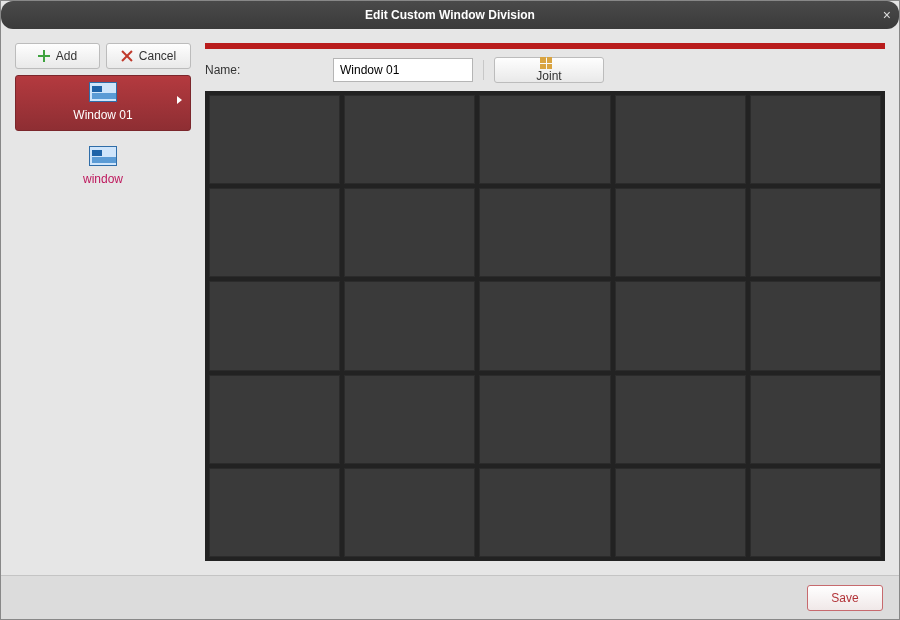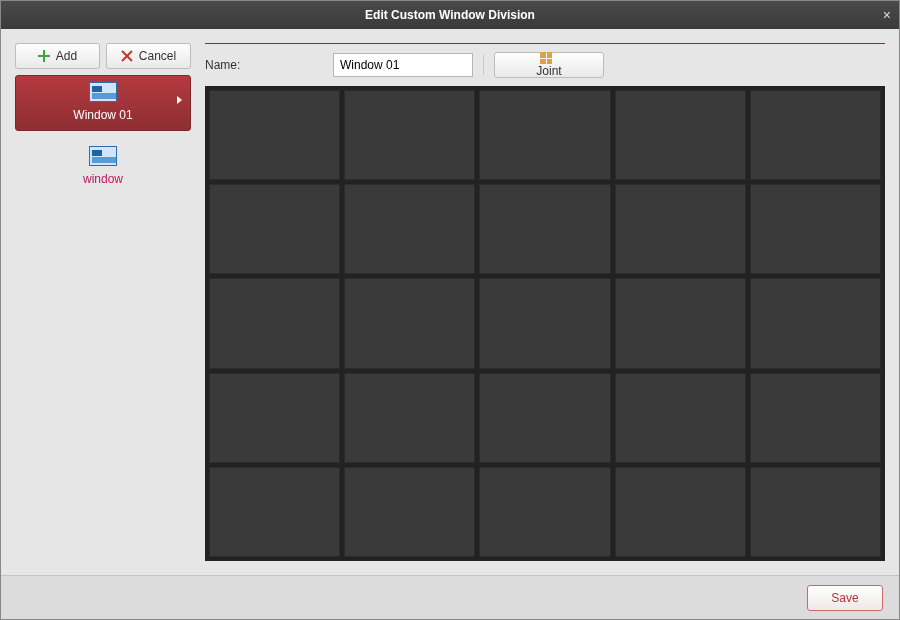--- a/index.html
+++ b/index.html
@@ -17,20 +17,21 @@
     border:1px solid #888;
     display:flex; flex-direction:column;
   }
   .titlebar {
     height:28px;
     background: linear-gradient(to bottom,#4a4a4a,#3a3a3a);
     color:#fff;
     display:flex; align-items:center;
     padding:0 8px;
     position:relative;
+    border-radius:12px;
   }
   .titlebar .title {
     flex:1; text-align:center; font-weight:bold; font-size:12px;
   }
   .titlebar .close {
     position:absolute; right:8px; top:4px;
     color:#ddd; cursor:pointer; font-size:14px; line-height:20px;
   }
 
   .body {
@@ -99,21 +100,21 @@
   }
   .win-icon::after {
     content:""; position:absolute; left:2px; bottom:2px; width:24px; height:6px;
     background:#5b9bd5;
   }
 
   
   .main {
     flex:1;
     display:flex; flex-direction:column;
-    border-top:1px solid #b91c1c;
+    border-top:6px solid #b91c1c;
     padding-top:8px;
     min-width:0;
   }
   .toolbar {
     display:flex; align-items:center; gap:8px;
     margin-bottom:8px;
   }
   .toolbar .lbl { width:120px; color:#333; }
   .textin {
     height:24px; width:140px;

